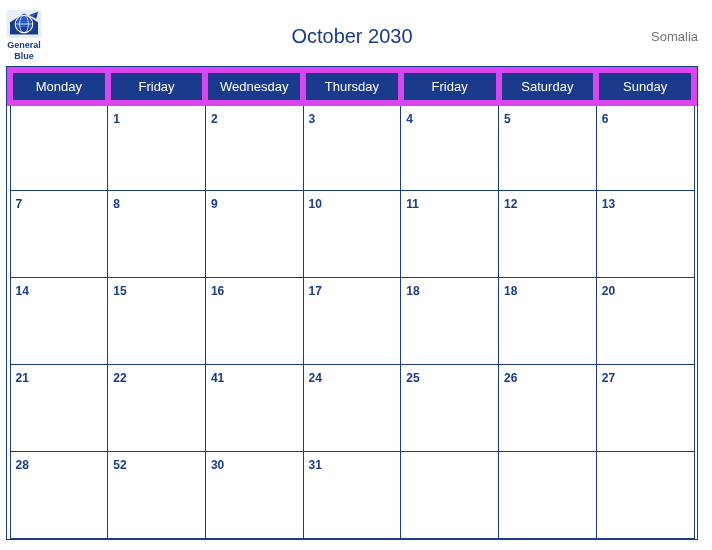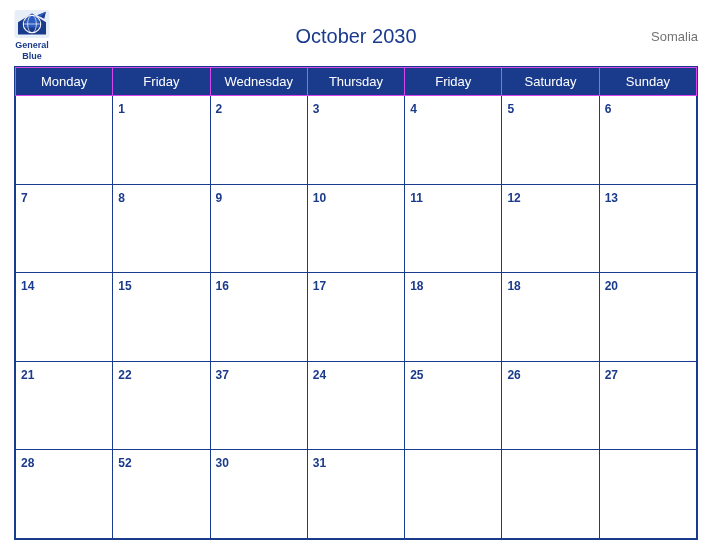--- a/index.html
+++ b/index.html
@@ -9,21 +9,21 @@
       width: 712px;
       height: 550px;
       overflow: hidden;
     }
     .page {
       width: 712px;
       height: 550px;
       background: #fff;
       display: flex;
       flex-direction: column;
-      padding: 10px 14px 10px 14px;
+      padding: 10px 14px 10px 6px;
     }
     .header {
       display: flex;
       align-items: center;
       justify-content: center;
       position: relative;
       margin-bottom: 4px;
       height: 52px;
     }
     .logo {
@@ -76,21 +76,21 @@
       border-collapse: collapse;
       table-layout: fixed;
     }
     thead tr th {
       background: #1a3a8c;
       color: #fff;
       font-size: 13px;
       font-weight: normal;
       text-align: center;
       padding: 6px 2px;
-      border: 1px solid #d946ef;
+      border: 6px solid #d946ef;
     }
     tbody tr td {
       border: 1px solid #1a3a8c;
       vertical-align: top;
       padding: 3px 5px;
       height: 72px;
       background: #fff;
     }
     .day-number {
       font-size: 12px;
@@ -166,21 +166,21 @@
             <td><span class="day-number">15</span></td>
             <td><span class="day-number">16</span></td>
             <td><span class="day-number">17</span></td>
             <td><span class="day-number">18</span></td>
             <td><span class="day-number">18</span></td>
             <td><span class="day-number">20</span></td>
           </tr>
           <tr>
             <td><span class="day-number">21</span></td>
             <td><span class="day-number">22</span></td>
-            <td><span class="day-number">37</span></td>
+            <td><span class="day-number">41</span></td>
             <td><span class="day-number">24</span></td>
             <td><span class="day-number">25</span></td>
             <td><span class="day-number">26</span></td>
             <td><span class="day-number">27</span></td>
           </tr>
           <tr>
             <td><span class="day-number">28</span></td>
             <td><span class="day-number">52</span></td>
             <td><span class="day-number">30</span></td>
             <td><span class="day-number">31</span></td>

